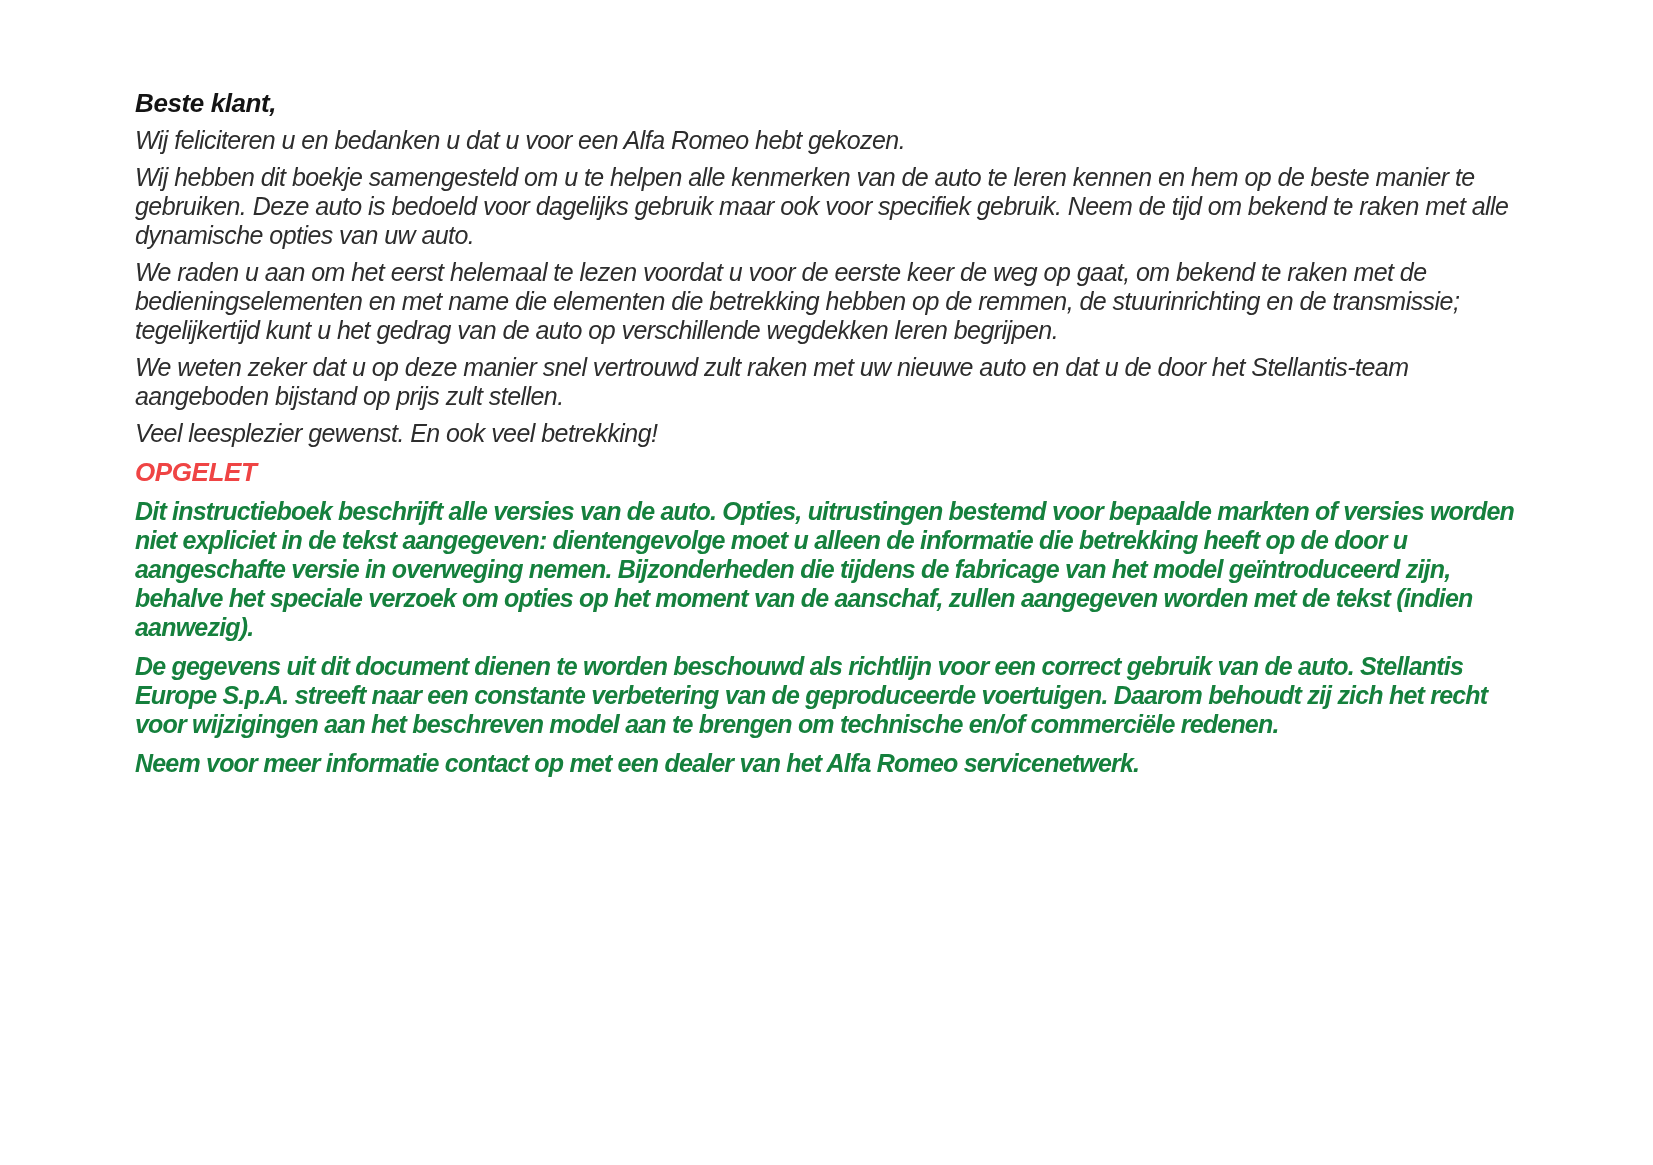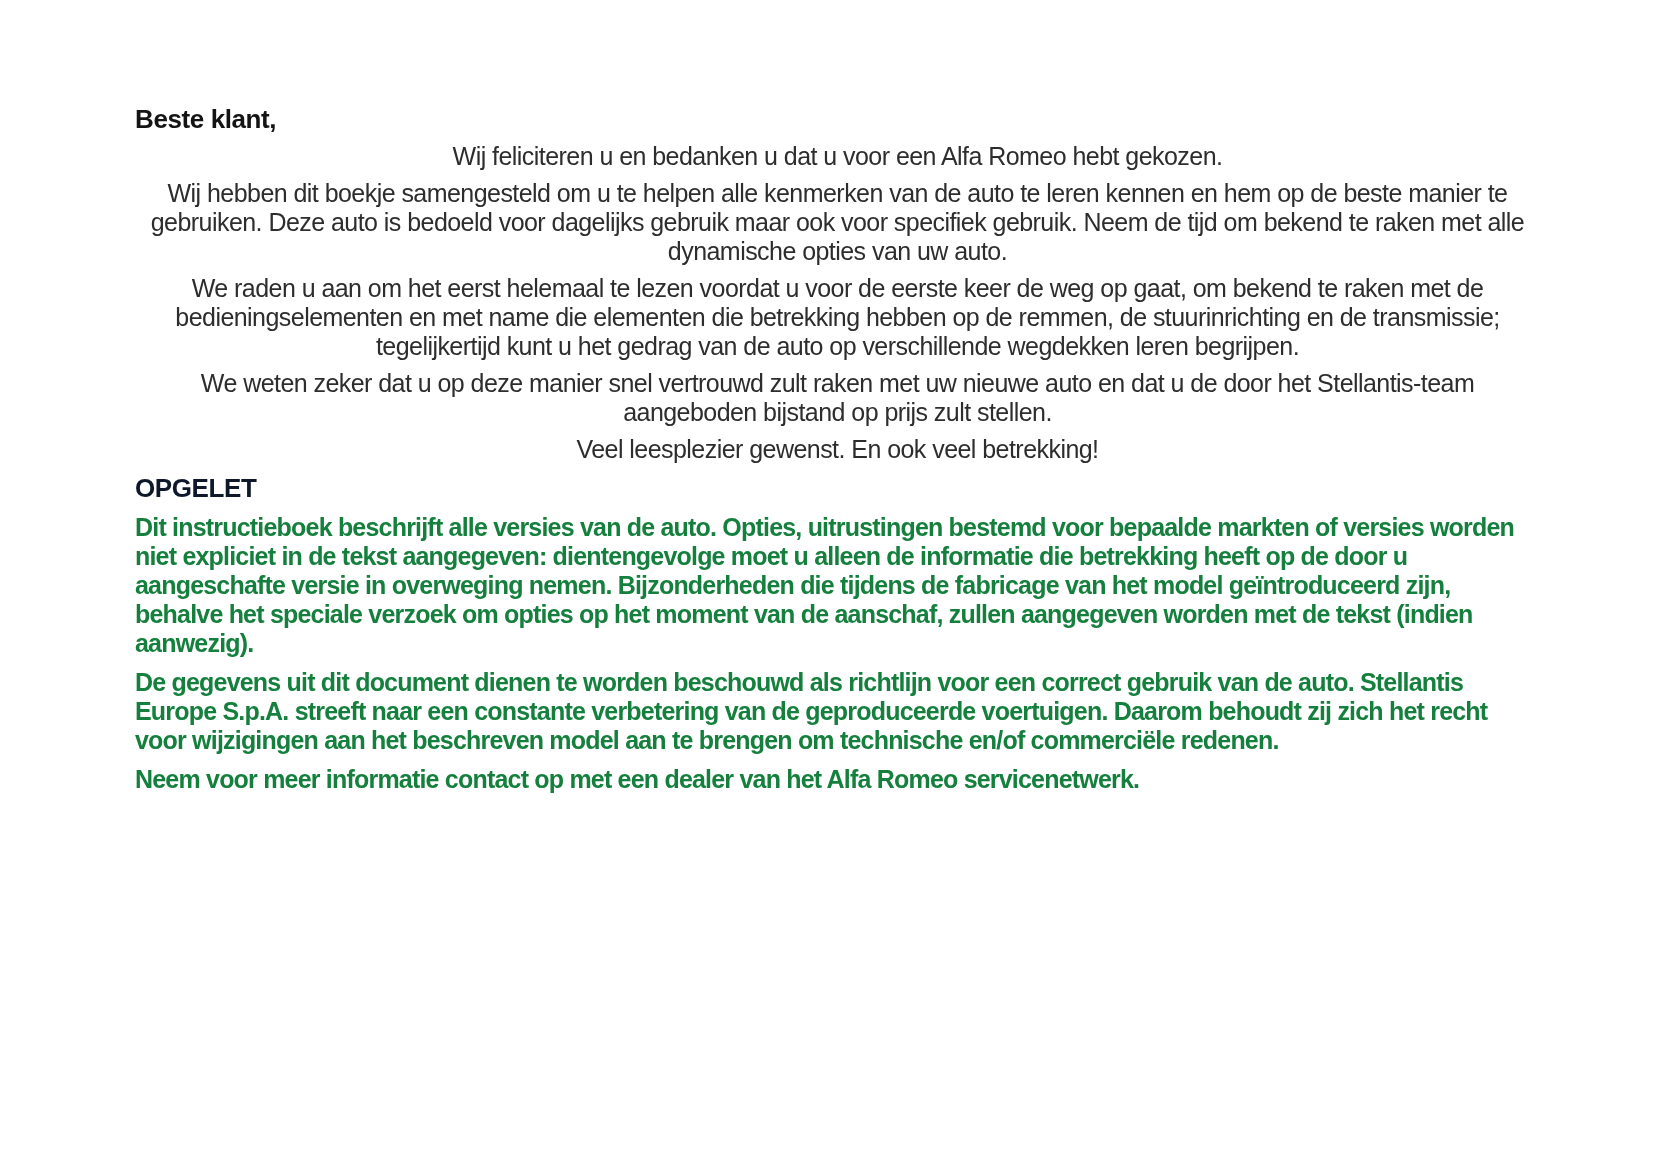--- a/index.html
+++ b/index.html
@@ -11,45 +11,45 @@
     position: relative;
     width: 1653px;
     height: 1165px;
     background: #ffffff;
     overflow: hidden;
     font-family: "Liberation Sans", "DejaVu Sans", sans-serif;
   }
   .text-block {
     position: absolute;
     left: 135px;
-    top: 104px;
+    top: 88px;
     width: 1405px;
     color: #2d2d2d;
     font-size: 25px;
     line-height: 29px;
     letter-spacing: -0.55px;
+    font-style: italic;
   }
   .greeting-heading {
     margin: 0;
     font-size: 26px;
     line-height: 30px;
     font-weight: 700;
     color: #141414;
     letter-spacing: -0.4px;
   }
   .para {
     margin: 8px 0 0 0;
-    text-align: center;
   }
   .notice-heading {
     margin: 9px 0 0 0;
     font-size: 26px;
     line-height: 30px;
     font-weight: 700;
-    color: #0f172a;
+    color: #ef4444;
     letter-spacing: -0.4px;
   }
   .para-bold {
     margin: 10px 0 0 0;
     font-weight: 700;
     color: #15803d;
     letter-spacing: -0.8px;
   }
 </style>
 </head>

